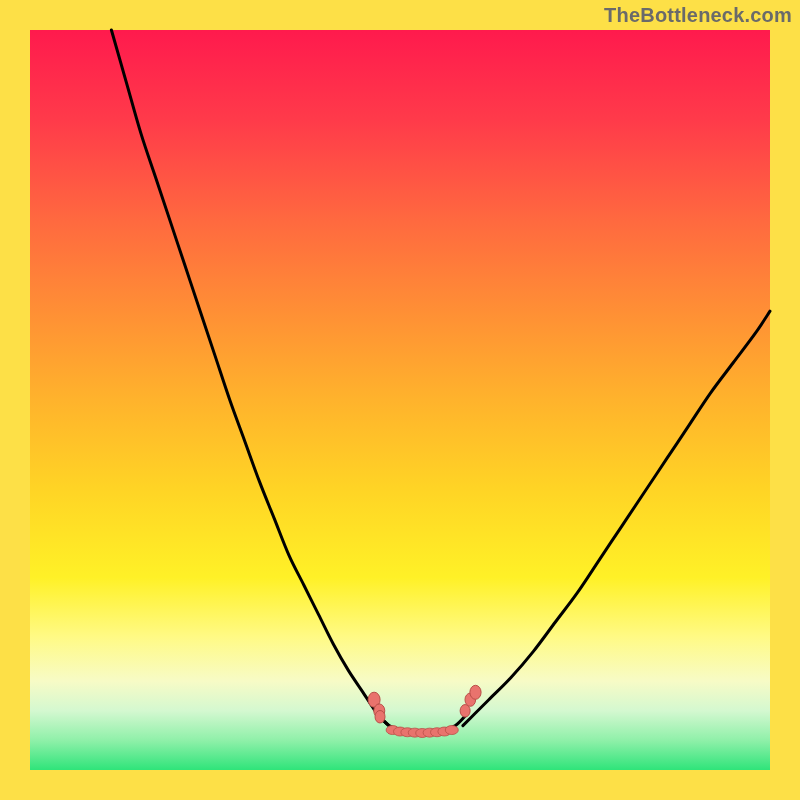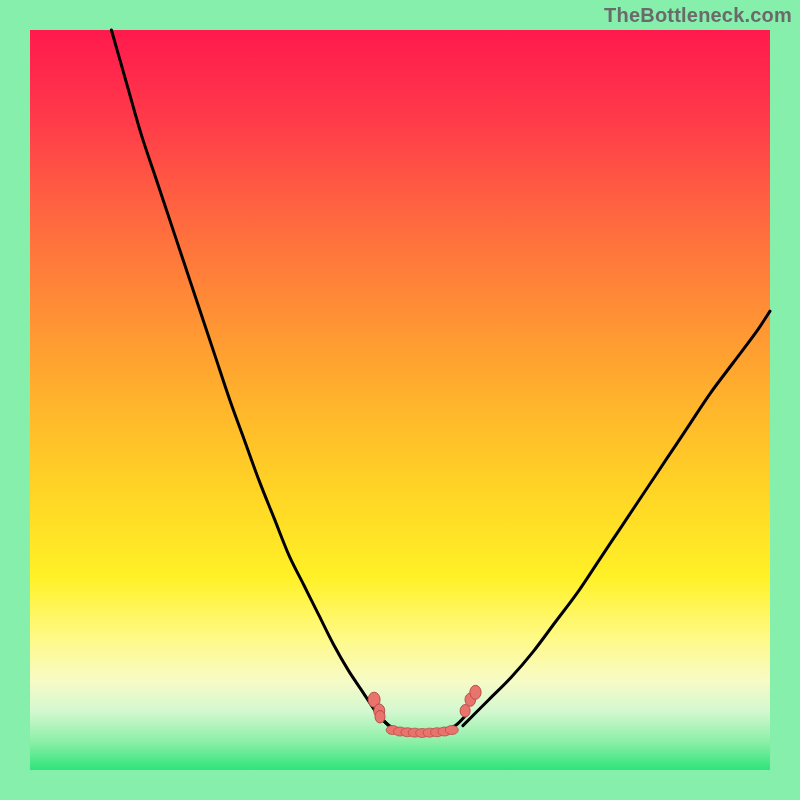--- a/index.html
+++ b/index.html
@@ -8,21 +8,21 @@
     width: 800px;
     height: 800px;
     background: #000;
     overflow: hidden;
     font-family: Arial, Helvetica, sans-serif;
   }
   .stage {
     position: relative;
     width: 800px;
     height: 800px;
-    background: #86efac;
+    background: #fde047;
   }
   .plot {
     position: absolute;
     left: 30px;
     top: 30px;
     width: 740px;
     height: 740px;
     
     background: linear-gradient(
       to bottom,

